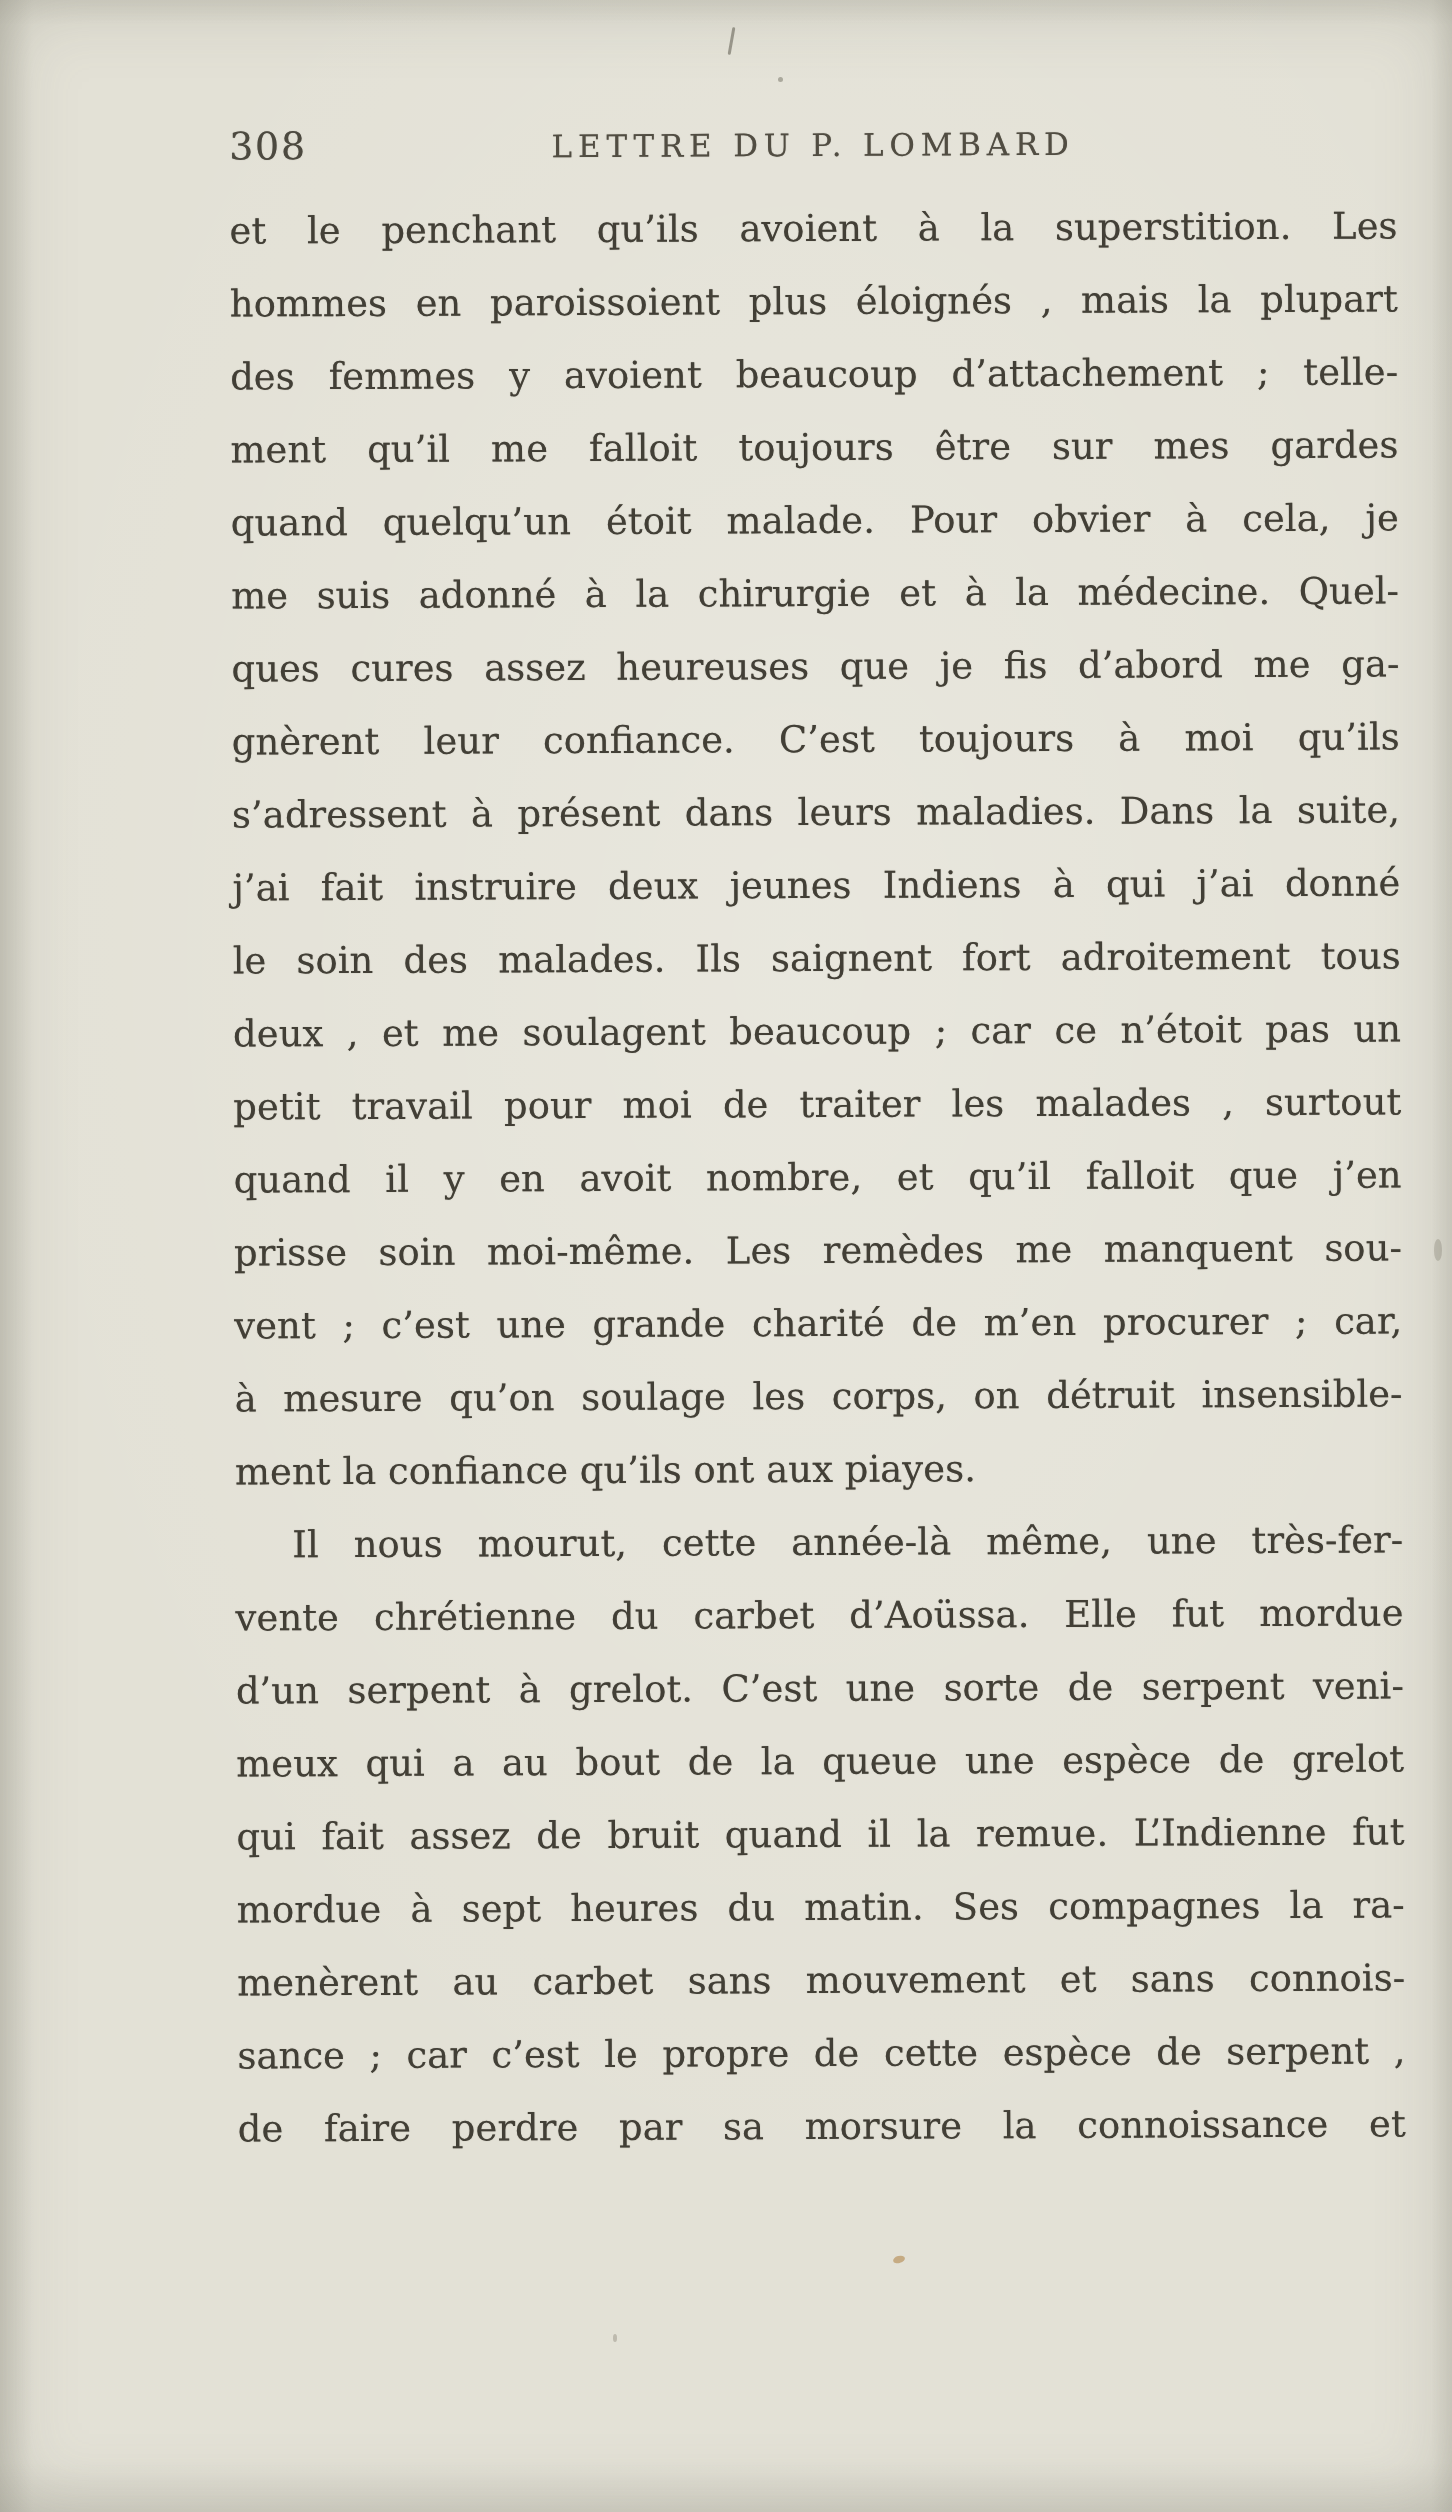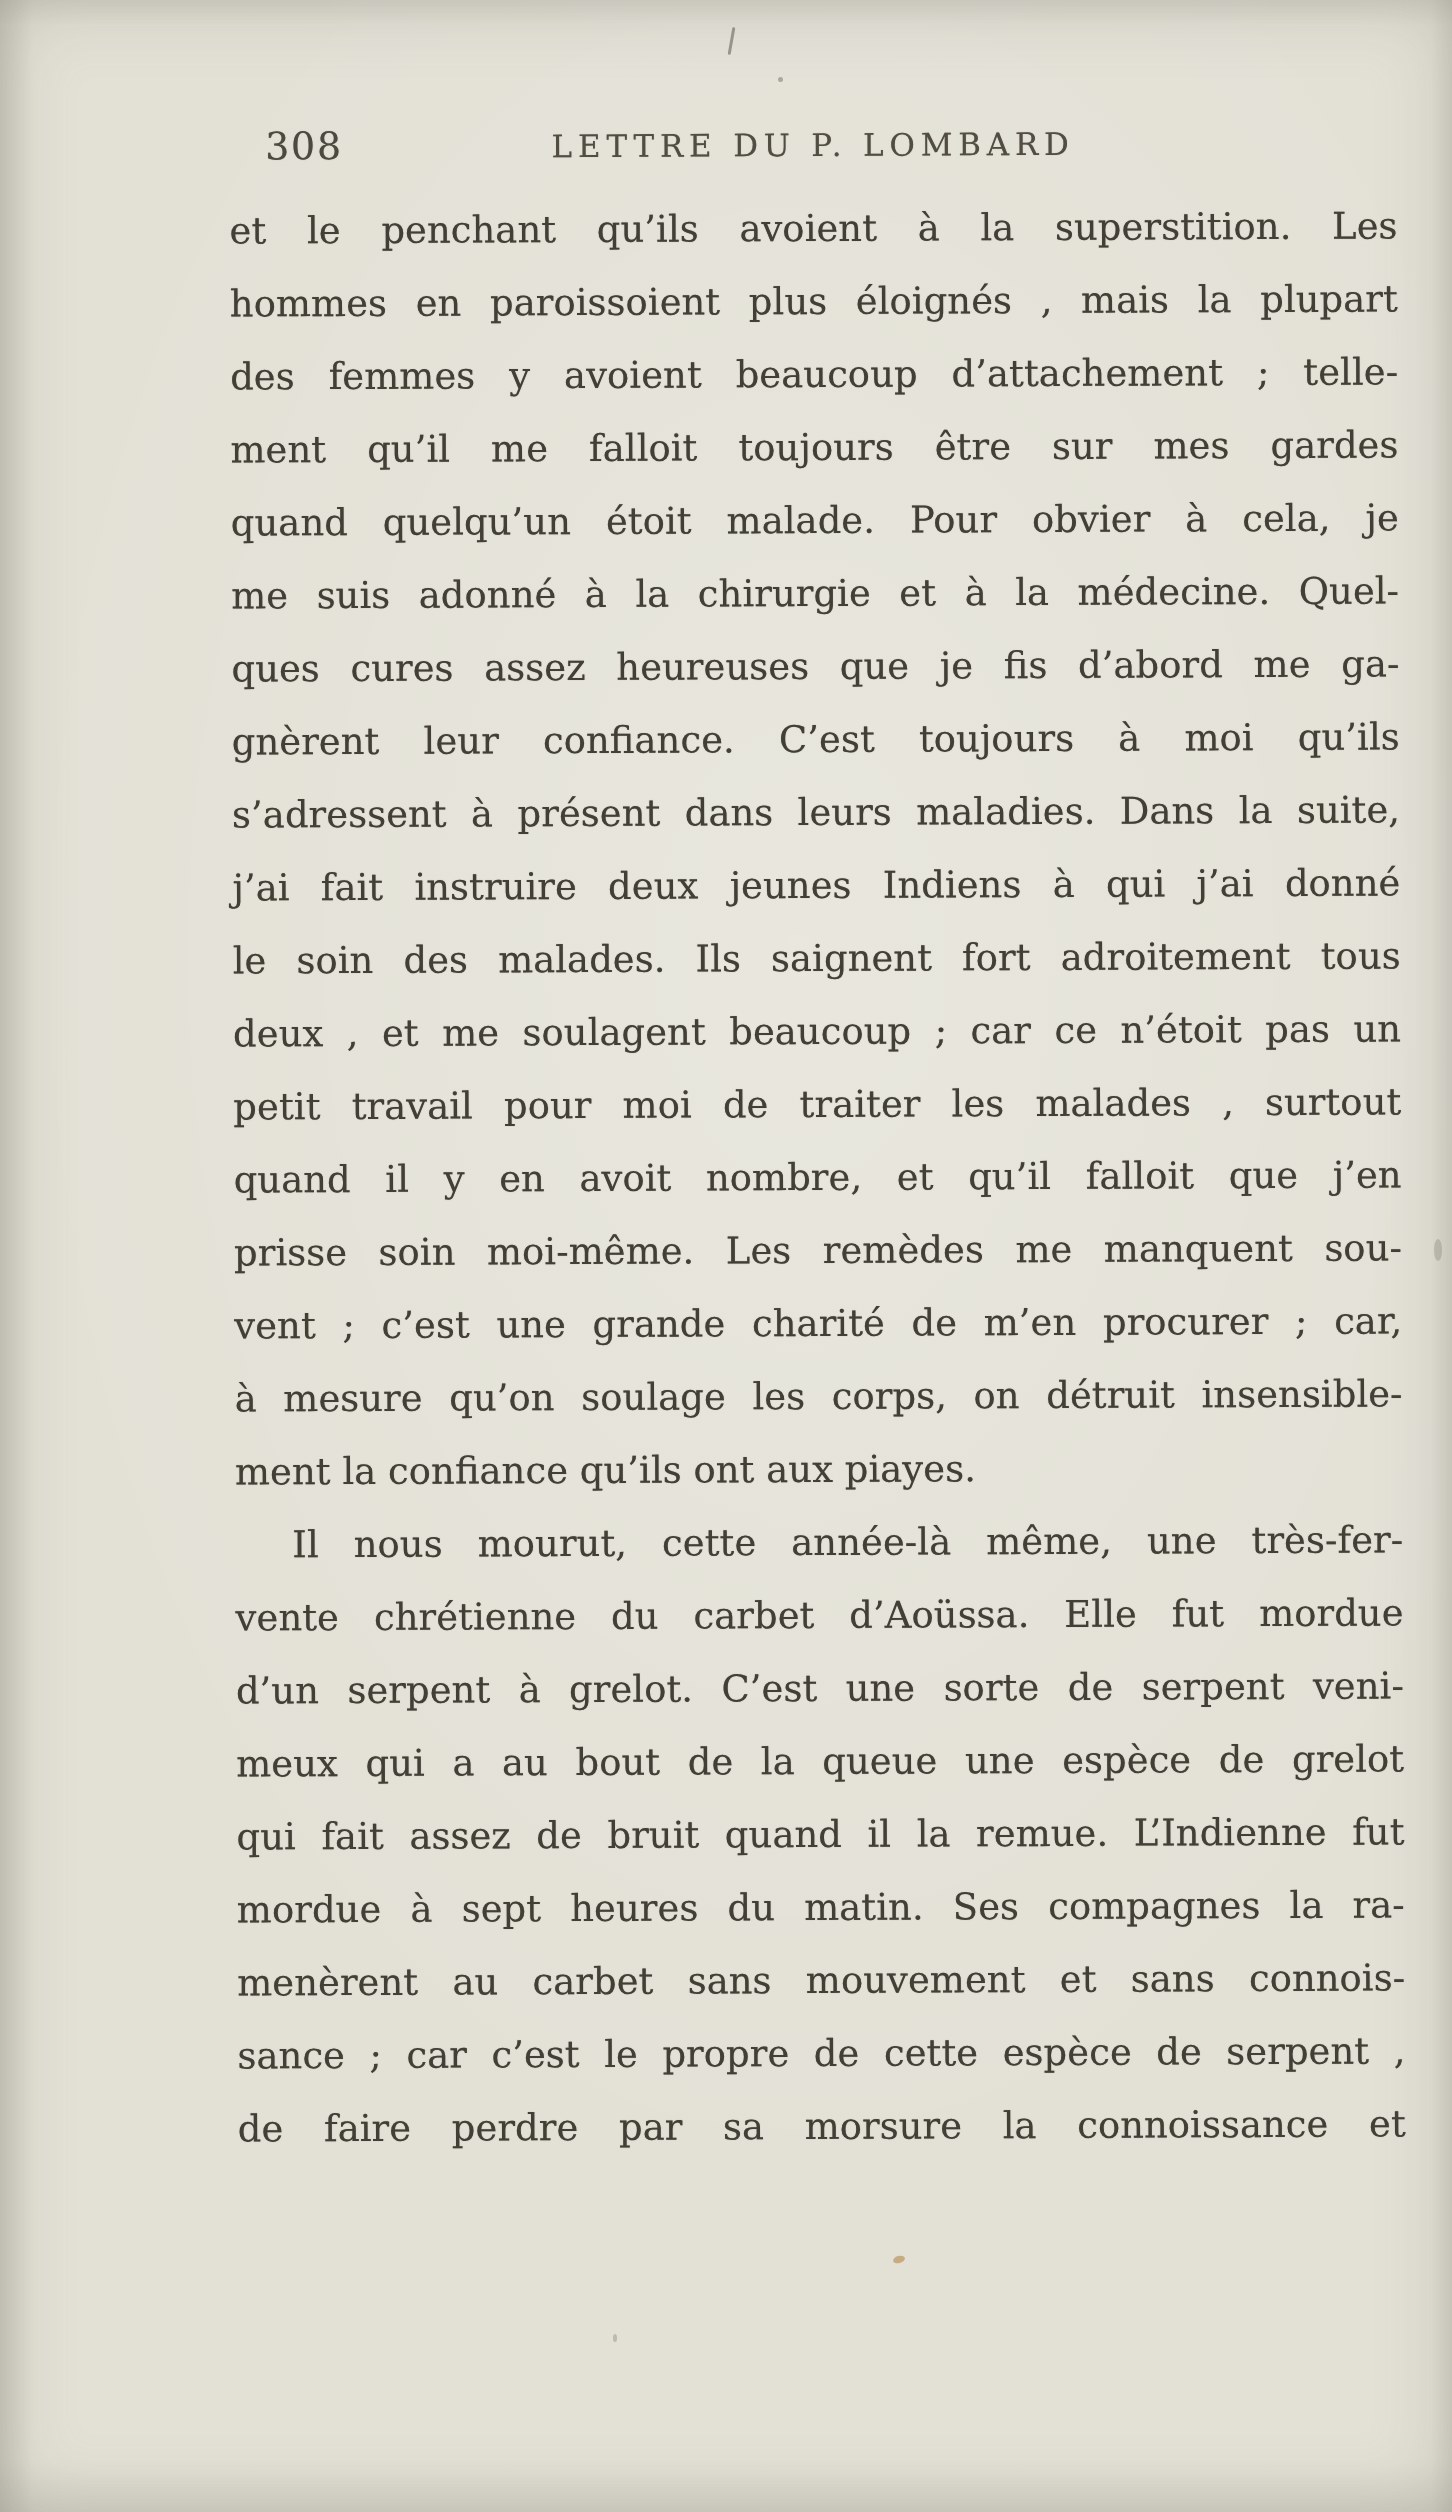--- a/index.html
+++ b/index.html
@@ -26,21 +26,20 @@
     transform:rotate(-0.25deg);
     transform-origin:50% 0;
   }
   .running-head{
     position:relative;height:52px;
   }
   .pagenum{
     position:absolute;left:0;top:5px;
     font-size:38px;letter-spacing:1.7px;color:#4c493f;
     text-shadow:0 0 0.8px rgba(70,66,55,0.55);
-    margin-left:36px;
   }
   .running-title{
     position:absolute;left:0;right:0;top:10px;
     text-align:center;
     font-size:31px;letter-spacing:5.8px;color:#514d42;
     text-shadow:0 0 0.8px rgba(70,66,55,0.5);
     white-space:nowrap;
   }
   .body-text{
     margin-top:23px;

